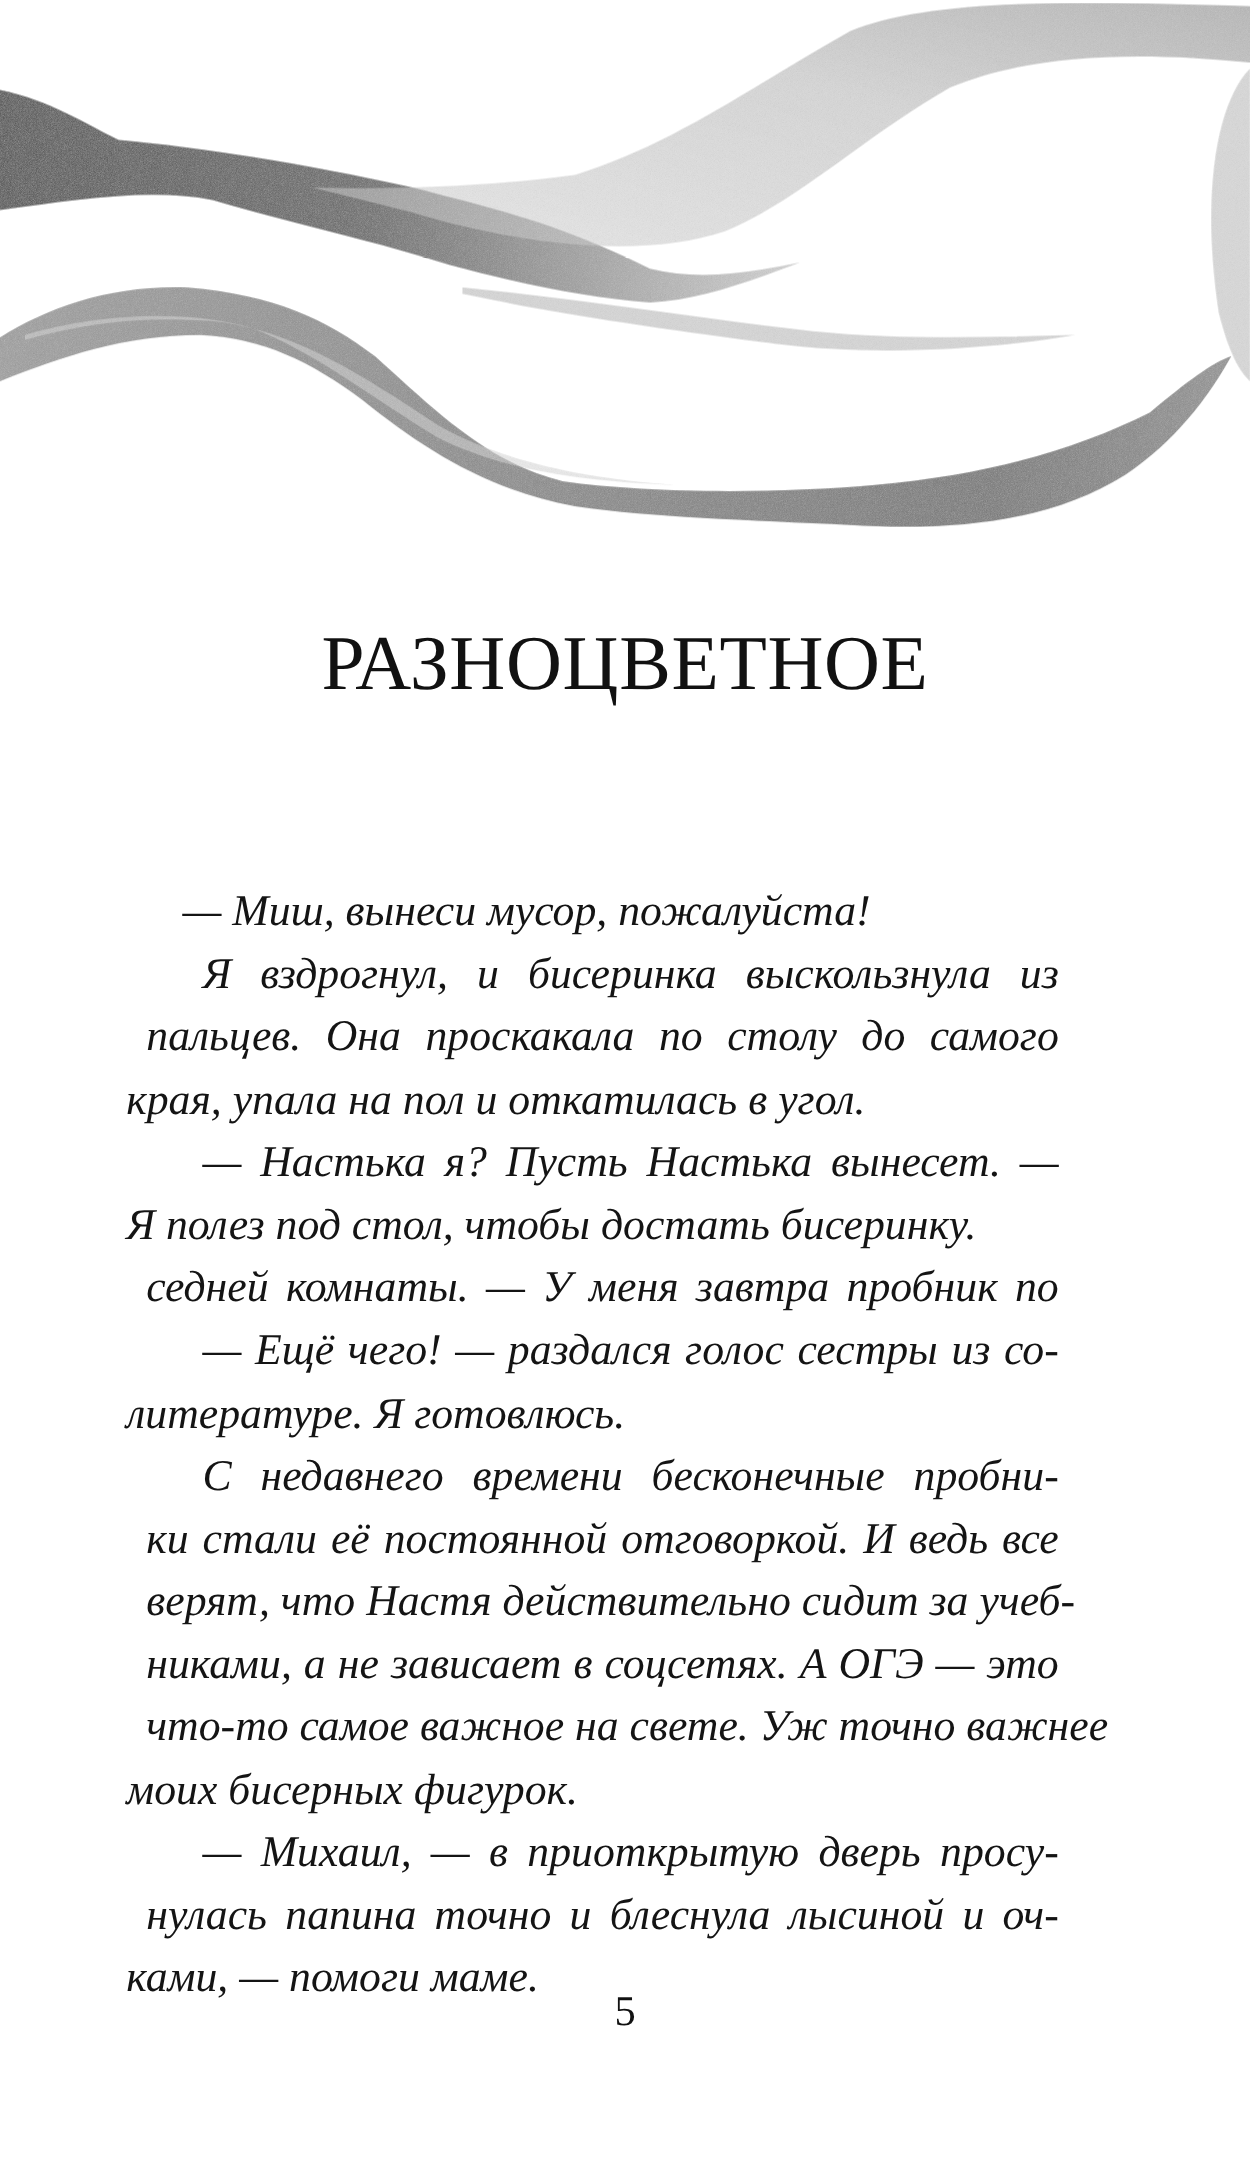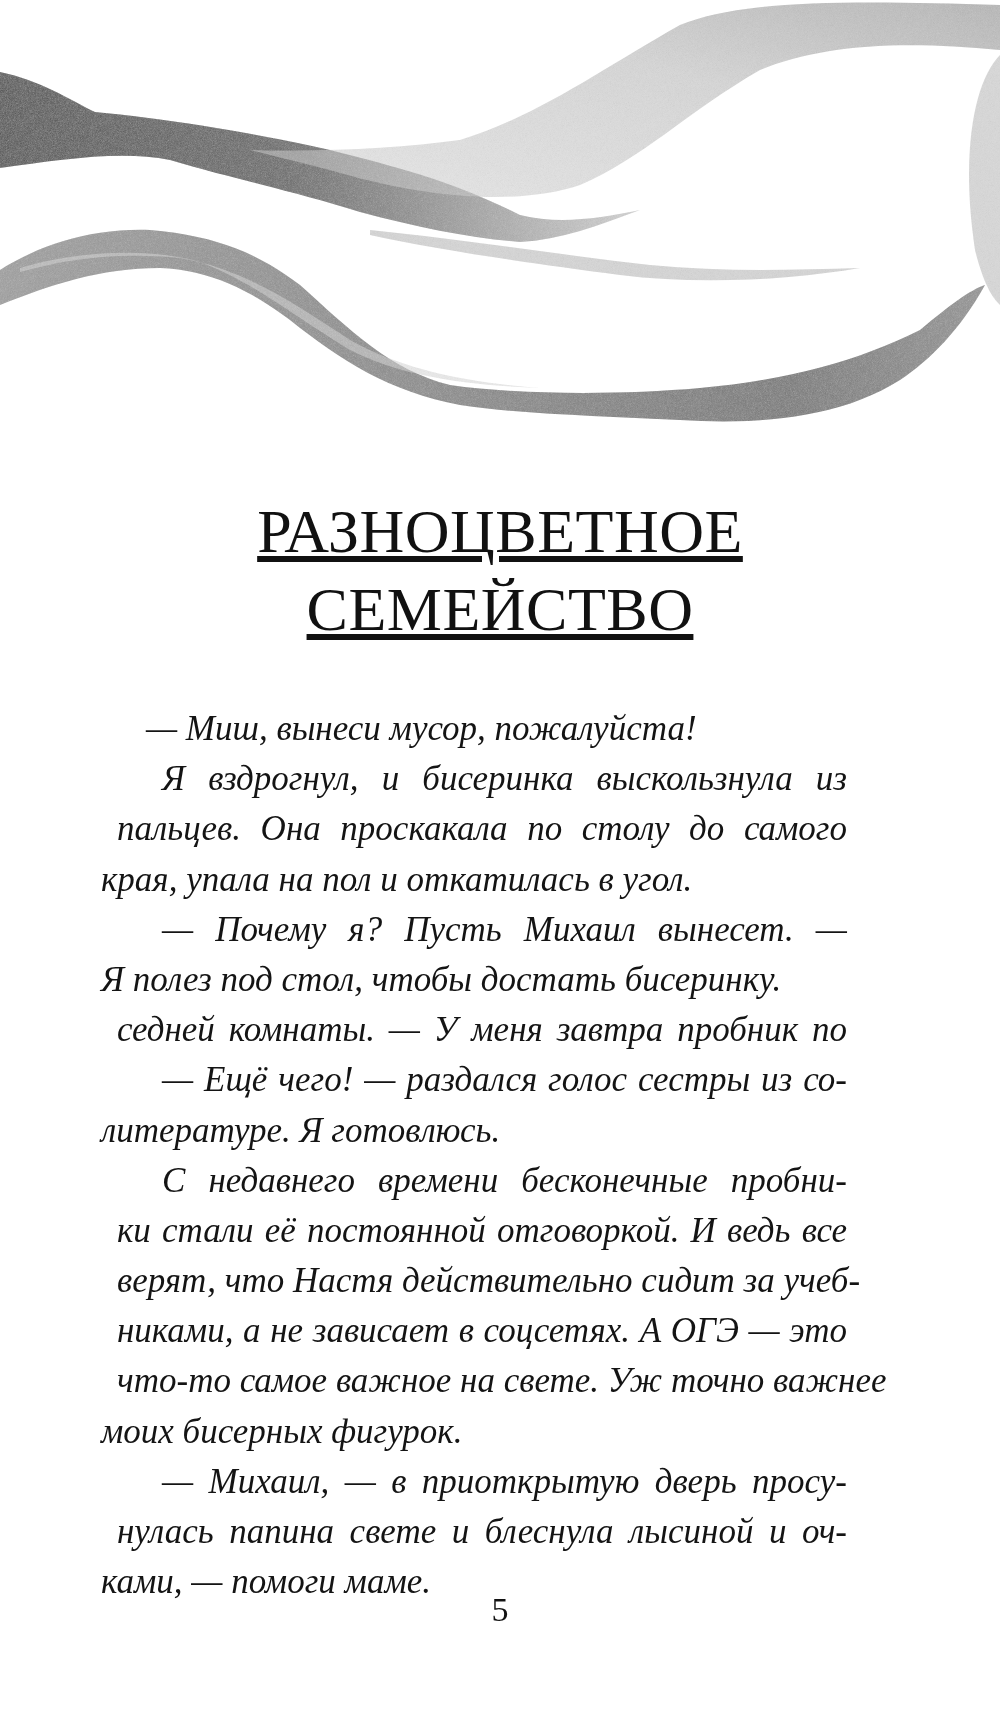--- a/index.html
+++ b/index.html
@@ -25,21 +25,20 @@
       position: absolute;
       left: 0;
       top: 492px;
       width: 1000px;
       text-align: center;
       font-size: 62px;
       line-height: 78px;
       font-weight: normal;
       letter-spacing: 0.5px;
       color: #111;
-      text-decoration: underline;
     }
     .chapter-title span { display: block; }
     .body-text {
       position: absolute;
       left: 101px;
       top: 704px;
       width: 746px;
     }
     .line {
       display: block;
@@ -122,37 +121,36 @@
              C960,330 930,360 900,380 C840,418 760,425 680,420 C600,416 520,414 460,405
              C390,392 340,360 290,320 C250,290 210,270 160,268 C100,268 50,285 0,305 Z" fill="url(#gLower)" opacity="0.82"></path>
 
     <path d="M20,268 C80,250 150,248 200,262 C250,280 300,320 350,350 C400,375 460,385 540,388
              C460,382 400,368 350,340 C290,300 240,268 180,258 C120,252 70,258 20,272 Z" fill="#d8d8d8" opacity="0.55"></path>
   </g>
 </svg>
 
 <h1 class="chapter-title">
   <span>РАЗНОЦВЕТНОЕ</span>
-  <span>СЕМЕЙСТВО</span>
 </h1>
 
 <div class="body-text">
   <span class="line indent">— Миш, вынеси мусор, пожалуйста!</span>
   <span class="line indent justify">Я вздрогнул, и бисеринка выскользнула из</span>
   <span class="line justify">пальцев. Она проскакала по столу до самого</span>
   <span class="line">края, упала на пол и откатилась в угол.</span>
-  <span class="line indent justify">— Почему я? Пусть Михаил вынесет. —</span>
+  <span class="line indent justify">— Настька я? Пусть Настька вынесет. —</span>
   <span class="line">Я полез под стол, чтобы достать бисеринку.</span>
   <span class="line justify">седней комнаты. — У меня завтра пробник по</span>
   <span class="line indent justify">— Ещё чего! — раздался голос сестры из со-</span>
   <span class="line">литературе. Я готовлюсь.</span>
   <span class="line indent justify">С недавнего времени бесконечные пробни-</span>
   <span class="line justify">ки стали её постоянной отговоркой. И ведь все</span>
   <span class="line justify">верят, что Настя действительно сидит за учеб-</span>
   <span class="line justify">никами, а не зависает в соцсетях. А ОГЭ — это</span>
   <span class="line justify">что-то самое важное на свете. Уж точно важнее</span>
   <span class="line">моих бисерных фигурок.</span>
   <span class="line indent justify">— Михаил, — в приоткрытую дверь просу-</span>
-  <span class="line justify">нулась папина свете и блеснула лысиной и оч-</span>
+  <span class="line justify">нулась папина точно и блеснула лысиной и оч-</span>
   <span class="line">ками, — помоги маме.</span>
 </div>
 
 <div class="page-number">5</div>
 
 </body></html>

